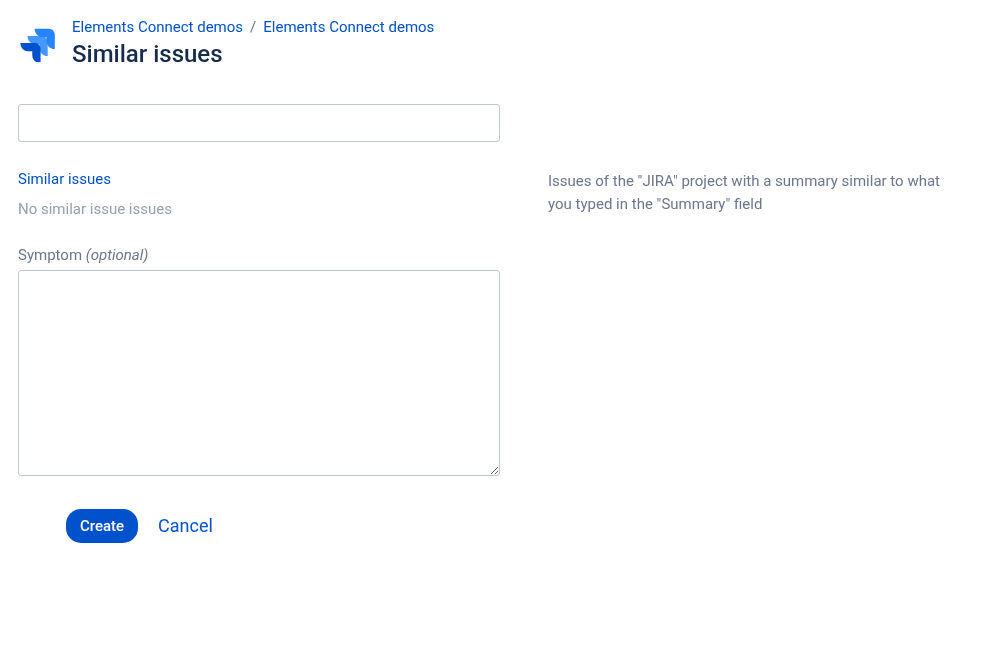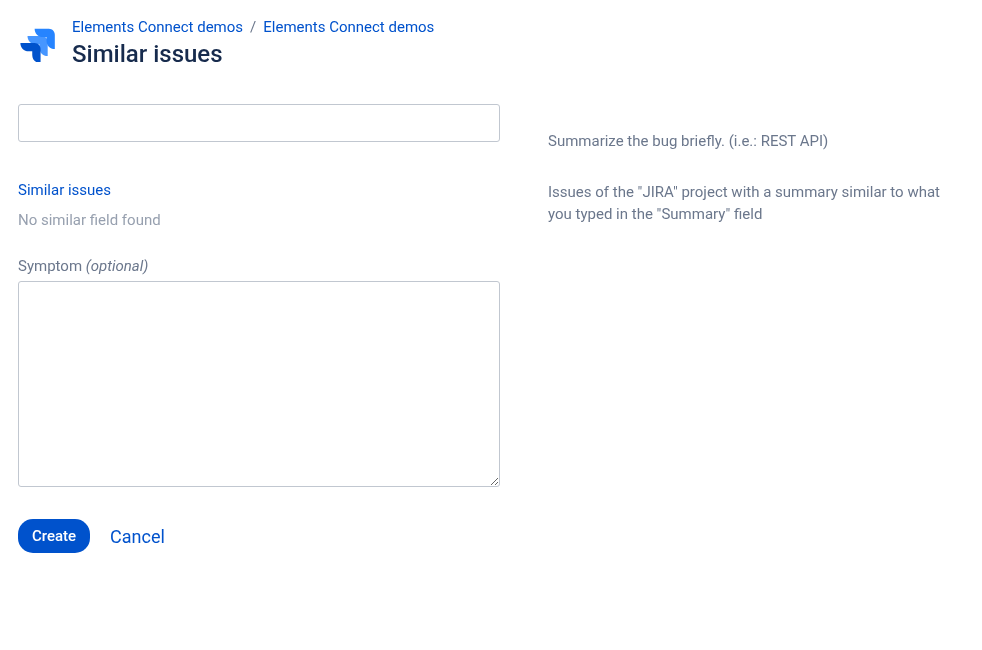--- a/index.html
+++ b/index.html
@@ -119,20 +119,21 @@
     .btn-primary {
       background: #0052CC;
       color: #fff;
       border: none;
       border-radius: 15px;
       padding: 8px 14px;
       font-size: 15px;
       font-weight: 500;
       cursor: pointer;
       font-family: inherit;
+      margin-left: 48px;
     }
     .btn-link {
       background: transparent;
       border: none;
       color: #0052CC;
       font-size: 18px;
       cursor: pointer;
       font-family: inherit;
       padding: 8px 4px;
     }
@@ -155,27 +156,26 @@
       <span class="breadcrumb-link">Elements Connect demos</span>
     </div>
     <h1 class="page-title">Similar issues</h1>
   </div>
 </div>
 
 <div class="form-row">
   <div class="form-left">
     <input type="text" class="text-input" value="" style="">
   </div>
-  <div class="form-right">Summarize the bug briefly. (i.e.: REST API)</div>
 </div>
 
 <div class="form-row similar-section">
   <div class="form-left">
     <div class="similar-label">Similar issues</div>
-    <div class="no-similar">No similar field found</div>
+    <div class="no-similar">No similar issue issues</div>
   </div>
   <div class="form-right">Issues of the "JIRA" project with a summary similar to what you typed in the "Summary" field</div>
 </div>
 
 <div class="form-row" style="margin-bottom:0;">
   <div class="form-left">
     <label class="field-label">
       <span>Symptom </span><span class="optional">(optional)</span>
     </label>
     <textarea class="textarea" style=""></textarea>

